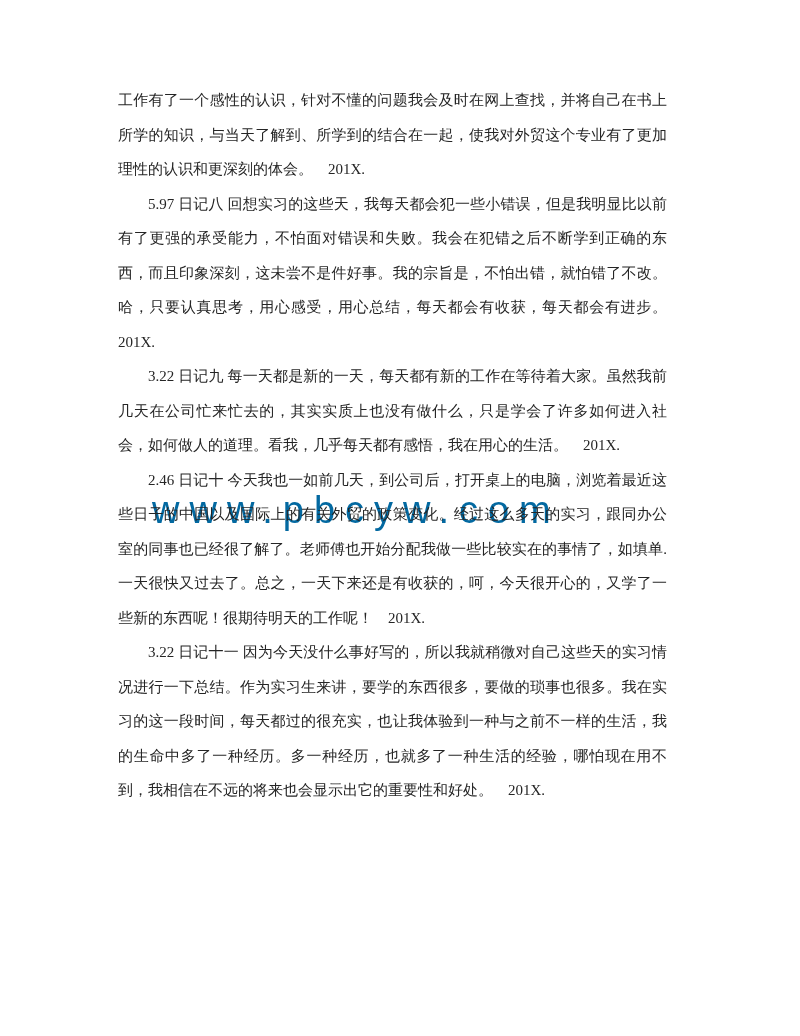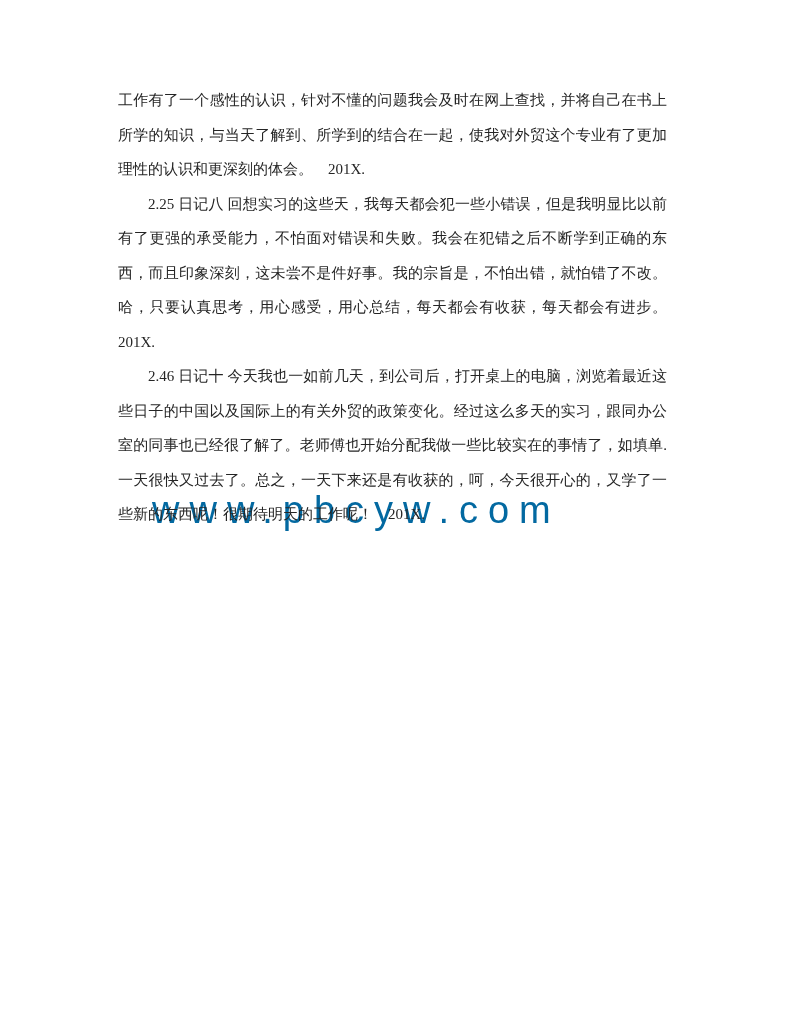--- a/index.html
+++ b/index.html
@@ -50,16 +50,18 @@
     text-indent: 2em;
   }
 </style>
 </head>
 <body>
 
 <div class="page">
   <div class="watermark">www.pbcyw.com</div>
   <div class="doc-text">
       <p>工作有了一个感性的认识，针对不懂的问题我会及时在网上查找，并将自己在书上所学的知识，与当天了解到、所学到的结合在一起，使我对外贸这个专业有了更加理性的认识和更深刻的体会。　201X.</p>
-      <p class="indent">2.25 日记八 回想实习的这些天，我每天都会犯一些小错误，但是我明显比以前有了更强的承受能力，不怕面对错误和失败。我会在犯错之后不断学到正确的东西，而且印象深刻，这未尝不是件好事。我的宗旨是，不怕出错，就怕错了不改。哈，只要认真思考，用心感受，用心总结，每天都会有收获，每天都会有进步。　201X.</p>
+      <p class="indent">5.97 日记八 回想实习的这些天，我每天都会犯一些小错误，但是我明显比以前有了更强的承受能力，不怕面对错误和失败。我会在犯错之后不断学到正确的东西，而且印象深刻，这未尝不是件好事。我的宗旨是，不怕出错，就怕错了不改。哈，只要认真思考，用心感受，用心总结，每天都会有收获，每天都会有进步。　201X.</p>
+      <p class="indent">3.22 日记九 每一天都是新的一天，每天都有新的工作在等待着大家。虽然我前几天在公司忙来忙去的，其实实质上也没有做什么，只是学会了许多如何进入社会，如何做人的道理。看我，几乎每天都有感悟，我在用心的生活。　201X.</p>
       <p class="indent">2.46 日记十 今天我也一如前几天，到公司后，打开桌上的电脑，浏览着最近这些日子的中国以及国际上的有关外贸的政策变化。经过这么多天的实习，跟同办公室的同事也已经很了解了。老师傅也开始分配我做一些比较实在的事情了，如填单.一天很快又过去了。总之，一天下来还是有收获的，呵，今天很开心的，又学了一些新的东西呢！很期待明天的工作呢！　201X.</p>
+      <p class="indent">3.22 日记十一 因为今天没什么事好写的，所以我就稍微对自己这些天的实习情况进行一下总结。作为实习生来讲，要学的东西很多，要做的琐事也很多。我在实习的这一段时间，每天都过的很充实，也让我体验到一种与之前不一样的生活，我的生命中多了一种经历。多一种经历，也就多了一种生活的经验，哪怕现在用不到，我相信在不远的将来也会显示出它的重要性和好处。　201X.</p>
     </div>
 </div>
 
 </body></html>

